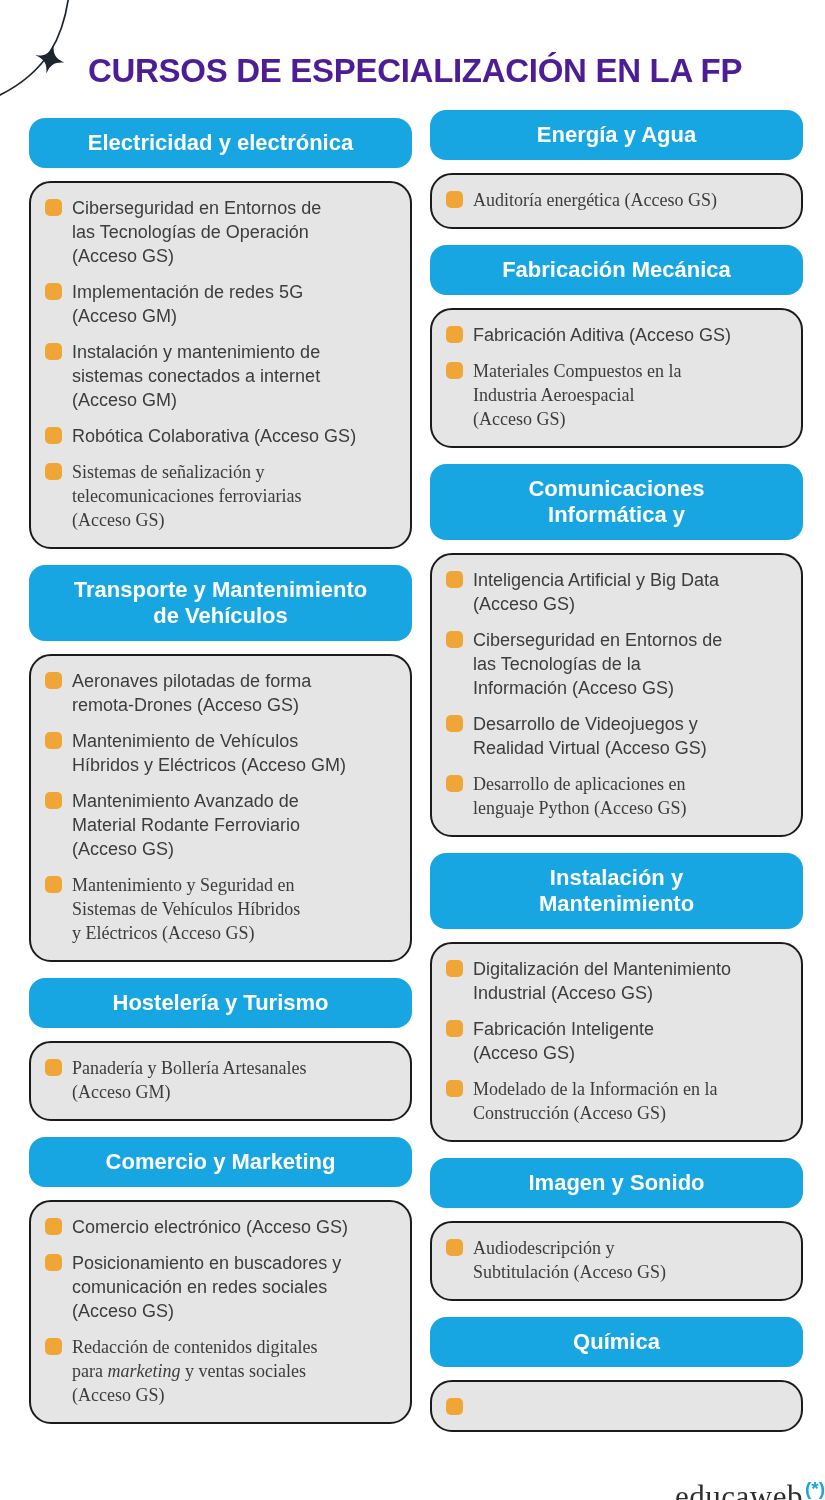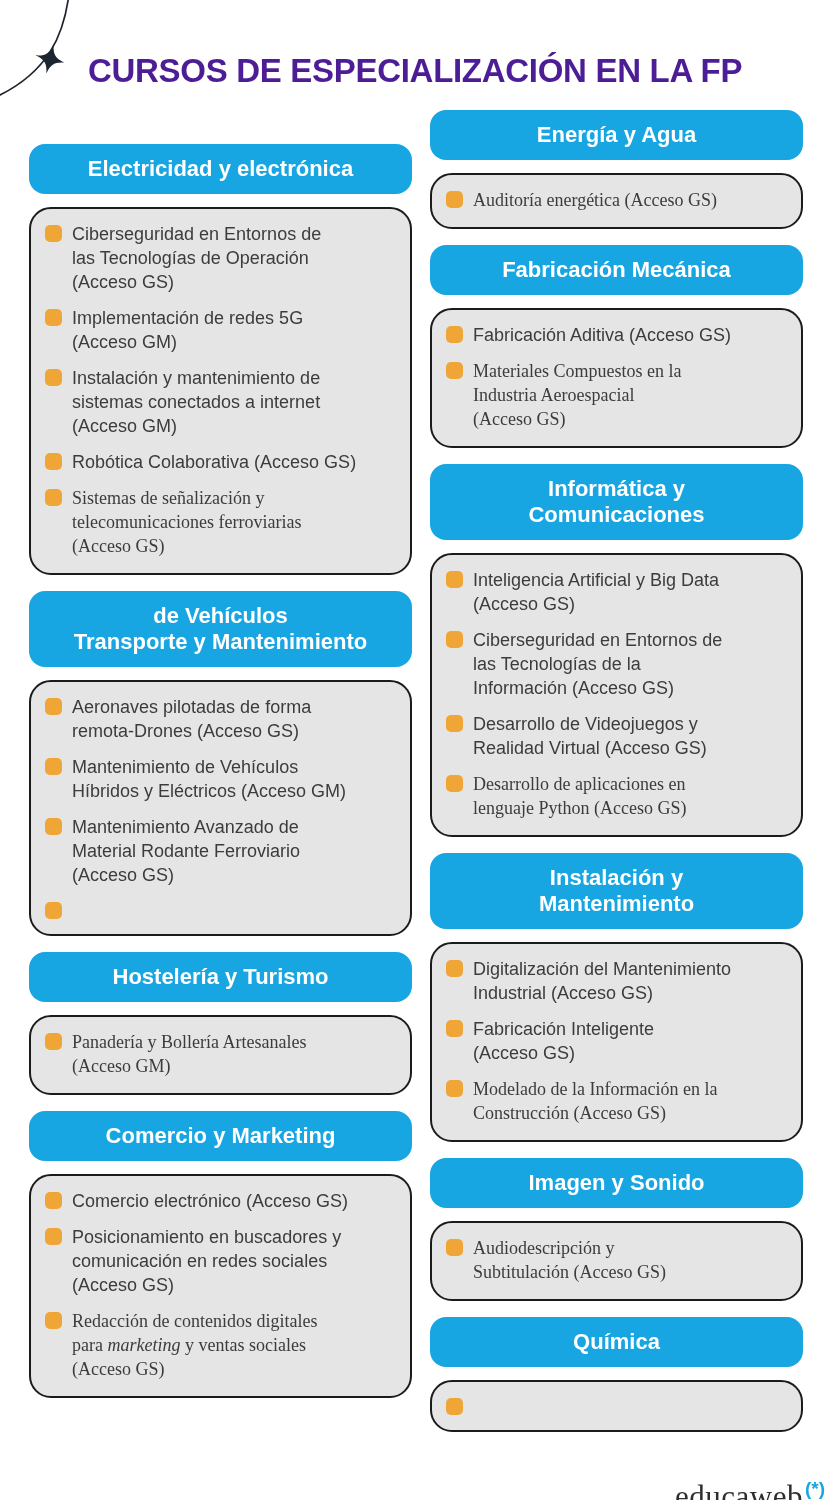--- a/index.html
+++ b/index.html
@@ -147,42 +147,45 @@
             <span class="item-text"><span>Robótica Colaborativa (Acceso GS)</span></span>
           </div>
           <div class="item">
             <span class="bullet"></span>
             <span class="item-text"><span>Sistemas de señalización y
 telecomunicaciones ferroviarias
 (Acceso GS)</span></span>
           </div>
         </div>
         <div class="section-header">
+          <div>Transporte y Mantenimiento</div>
           <div>de Vehículos</div>
-          <div>Transporte y Mantenimiento</div>
         </div>
         <div class="course-box">
           <div class="item">
             <span class="bullet"></span>
             <span class="item-text"><span>Aeronaves pilotadas de forma
 remota-Drones (Acceso GS)</span></span>
           </div>
           <div class="item">
             <span class="bullet"></span>
             <span class="item-text"><span>Mantenimiento de Vehículos
 Híbridos y Eléctricos (Acceso GM)</span></span>
           </div>
           <div class="item">
             <span class="bullet"></span>
             <span class="item-text"><span>Mantenimiento Avanzado de
 Material Rodante Ferroviario
 (Acceso GS)</span></span>
           </div>
           <div class="item">
             <span class="bullet"></span>
+            <span class="item-text"><span>Mantenimiento y Seguridad en
+Sistemas de Vehículos Híbridos
+y Eléctricos (Acceso GS)</span></span>
           </div>
         </div>
         <div class="section-header">
           <div>Hostelería y Turismo</div>
         </div>
         <div class="course-box">
           <div class="item">
             <span class="bullet"></span>
             <span class="item-text"><span>Panadería y Bollería Artesanales
 (Acceso GM)</span></span>
@@ -229,22 +232,22 @@
             <span class="item-text"><span>Fabricación Aditiva (Acceso GS)</span></span>
           </div>
           <div class="item">
             <span class="bullet"></span>
             <span class="item-text"><span>Materiales Compuestos en la
 Industria Aeroespacial
 (Acceso GS)</span></span>
           </div>
         </div>
         <div class="section-header">
+          <div>Comunicaciones</div>
           <div>Informática y</div>
-          <div>Comunicaciones</div>
         </div>
         <div class="course-box">
           <div class="item">
             <span class="bullet"></span>
             <span class="item-text"><span>Inteligencia Artificial y Big Data
 (Acceso GS)</span></span>
           </div>
           <div class="item">
             <span class="bullet"></span>
             <span class="item-text"><span>Ciberseguridad en Entornos de

